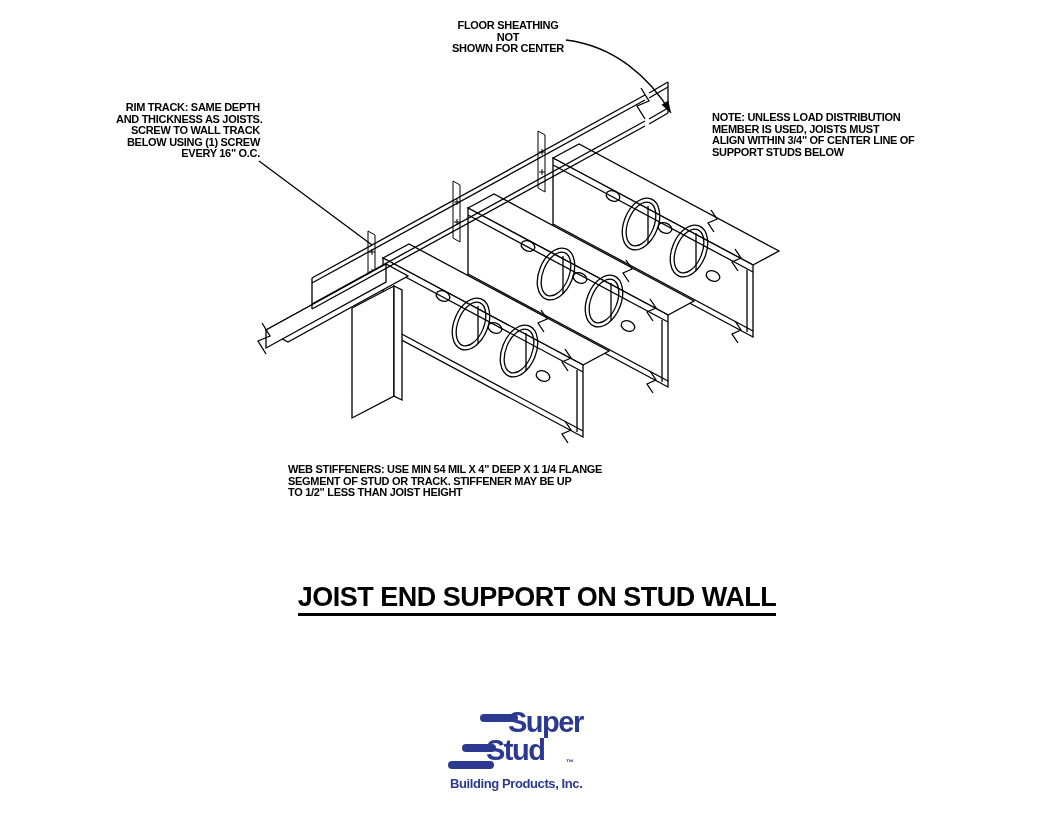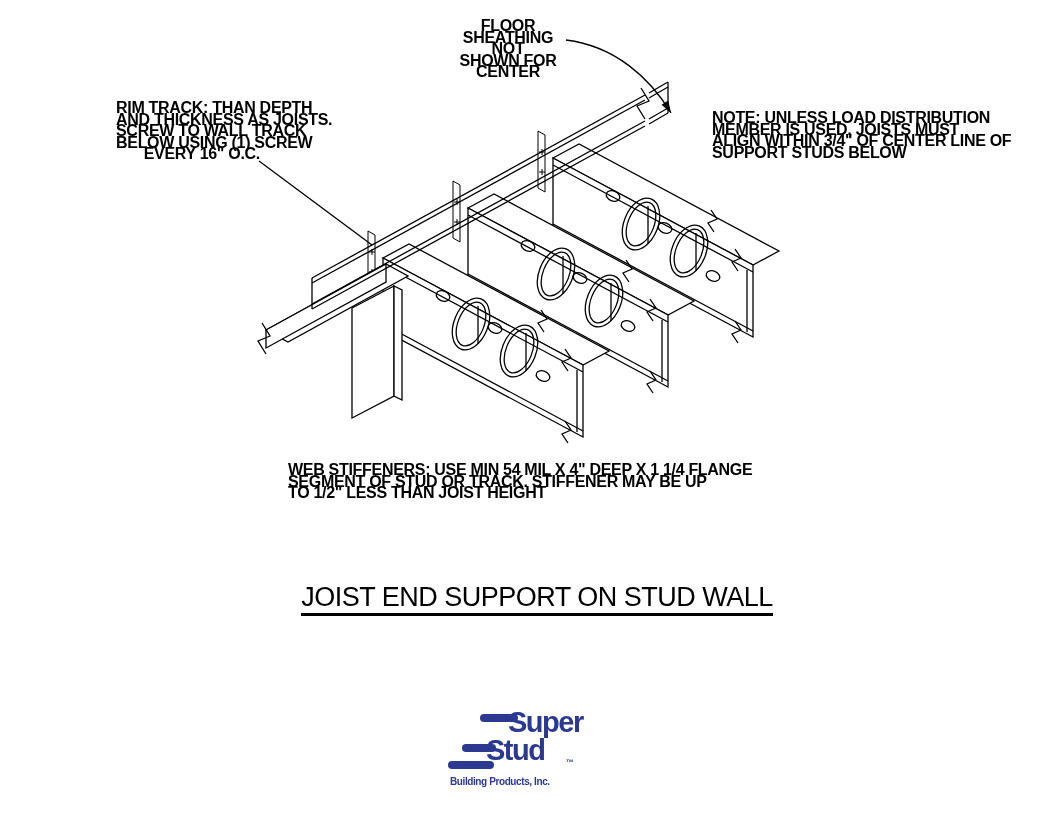--- a/index.html
+++ b/index.html
@@ -2,47 +2,47 @@
 <html><head>
 <meta charset="utf-8">
 <style>
   html,body{margin:0;padding:0;background:#fff;}
   #page{
     position:relative;width:1056px;height:816px;background:#ffffff;
     font-family:"Liberation Sans",sans-serif;overflow:hidden;color:#000;
   }
   
   .note{
-    position:absolute;font-weight:700;font-size:16px;line-height:11.5px;
+    position:absolute;font-weight:700;font-size:11px;line-height:11.5px;
     letter-spacing:-0.3px;color:#000;white-space:nowrap;
   }
   .note.right{text-align:right;}
   .note.center{text-align:center;white-space:normal;}
   .note.left{text-align:left;margin-top:12px;}
   
   #drawing{position:absolute;left:0;top:0;}
   #drawing line,#drawing polyline,#drawing path.ln{stroke:#000;stroke-width:1.3;fill:none;}
   #drawing polygon.fw{fill:#ffffff;stroke:#000;stroke-width:1.3;stroke-linejoin:miter;}
   #drawing ellipse{fill:none;stroke:#000;stroke-width:1.3;}
   #drawing .thin line,#drawing .thin path{stroke-width:1;}
   #drawing .arrowhead{fill:#000;stroke:none;}
   
   .title{
     position:absolute;left:18px;top:582px;width:1038px;text-align:center;
   }
   .title span{
-    font-weight:400;font-size:27px;letter-spacing:-0.5px;
+    font-weight:700;font-size:27px;letter-spacing:-0.5px;
     border-bottom:3px solid #000;padding-bottom:1px;
   }
   
   .logo{position:absolute;left:440px;top:680px;width:210px;height:92px;margin-top:24px;}
   .logo .word{position:absolute;font-weight:700;font-size:29px;letter-spacing:-1.5px;color:#2b3990;line-height:1;}
   .logo .bar{position:absolute;height:8px;background:#2b3990;border-radius:4px;}
   .logo .tm{position:absolute;font-size:8px;font-weight:700;color:#2b3990;}
-  .logo .tagline{position:absolute;font-weight:700;font-size:10px;letter-spacing:-0.4px;color:#2b3990;white-space:nowrap;}
+  .logo .tagline{position:absolute;font-weight:700;font-size:13px;letter-spacing:-0.4px;color:#2b3990;white-space:nowrap;}
 </style>
 </head>
 <body>
 
 <div id="page">
 
   <svg id="drawing" width="1056" height="816" viewBox="0 0 1056 816">
     <defs>
       <g id="joist">
 
@@ -120,21 +120,21 @@
       <line x1="259" y1="161" x2="372" y2="245"></line>
     </g>
   </svg>
 
   <div class="note center" style="left:446px;top:20px;width:124px">
     <div>FLOOR SHEATHING NOT</div>
     <div>SHOWN FOR CENTER</div>
   </div>
 
   <div class="note right" style="left:116px;top:102px;width:144px">
-    <div>RIM TRACK: THAN DEPTH</div>
+    <div>RIM TRACK: SAME DEPTH</div>
     <div>AND THICKNESS AS JOISTS.</div>
     <div>SCREW TO WALL TRACK</div>
     <div>BELOW USING (1) SCREW</div>
     <div>EVERY 16" O.C.</div>
   </div>
 
   <div class="note left" style="left:712px;top:100px;width:210px">
     <div>NOTE: UNLESS LOAD DISTRIBUTION</div>
     <div>MEMBER IS USED, JOISTS MUST</div>
     <div>ALIGN WITHIN 3/4" OF CENTER LINE OF</div>

